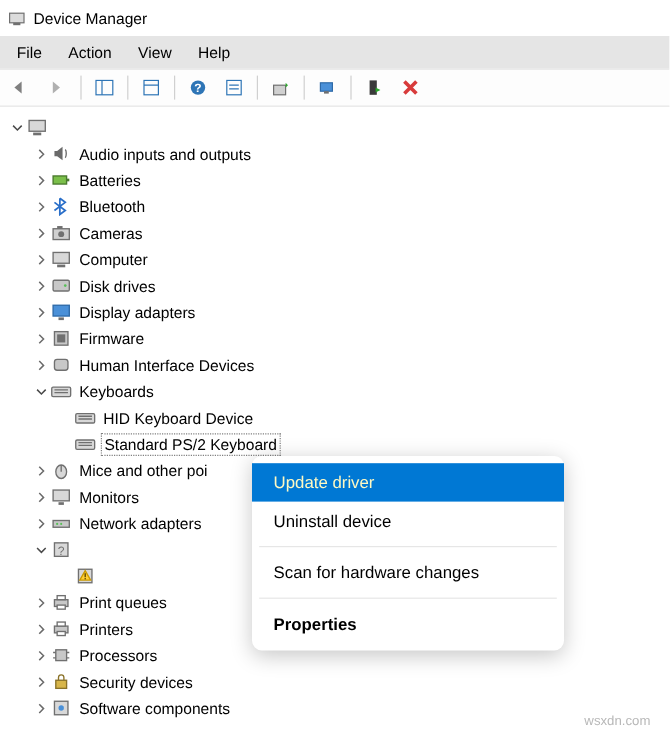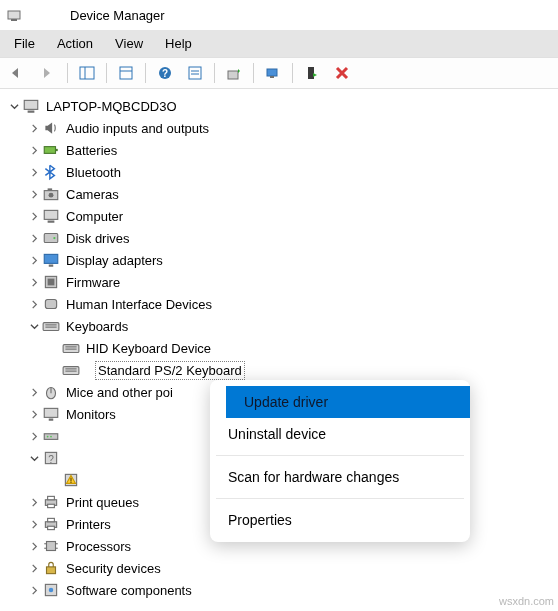--- a/index.html
+++ b/index.html
@@ -17,21 +17,21 @@
       display: flex;
       align-items: center;
       height: 30px;
       padding: 0 6px;
       background: #ffffff;
     }
     .titlebar .app-icon {
       width: 16px; height: 16px; margin-right: 6px;
       display: inline-flex; align-items: center; justify-content: center;
     }
-    .title-text { font-size: 13px; margin-left: 42px; }
+    .title-text { font-size: 13px; }
     .menubar {
       display: flex;
       gap: 2px;
       padding: 2px 4px;
       background: #e5e5e5;
     }
     .menubar .menu-item {
       padding: 4px 10px;
       font-size: 13px;
     }
@@ -73,48 +73,46 @@
     }
     .expand svg { width: 9px; height: 9px; }
     .node-icon {
       width: 18px; height: 18px; margin-right: 4px; flex-shrink: 0;
       display: inline-flex; align-items: center; justify-content: center;
     }
     .node-label { font-size: 13px; padding: 1px 2px; }
     .selected .node-label {
       border: 1px dotted #808080;
       background: #ffffff;
-      margin-left: 11px;
     }
     .context-menu {
       position: absolute;
       left: 210px;
       top: 380px;
       width: 260px;
       background: #ffffff;
       border-radius: 8px;
       box-shadow: 0 4px 18px rgba(0,0,0,0.22);
       padding: 6px 0;
       font-size: 14px;
     }
     .ctx-item {
       padding: 8px 18px;
     }
     .ctx-item.highlighted {
       background: #0078d4;
-      color: #0f172a;
-      margin-left: 16px;
+      color: #fef9c3;
     }
     .ctx-sep {
       height: 1px; background: #e6e6e6; margin: 5px 6px;
     }
-    .ctx-item.bold { font-weight: 400; }
+    .ctx-item.bold { font-weight: 700; }
     .watermark {
       position: absolute;
-      right: 4px; bottom: 4px;
+      right: 16px; bottom: 4px;
       font-size: 11px; color: #b8b8b8; text-align: center;
     }
   </style>
 </head>
 <body>
 
 <div class="titlebar">
   <span class="app-icon">
     <svg viewBox="0 0 16 16">
         <rect x="2" y="4" width="12" height="8" fill="#dcdcdc" stroke="#707070"></rect>
@@ -205,21 +203,20 @@
         <svg viewBox="0 0 10 10">
           <path d="M1 3 L5 7 L9 3" fill="none" stroke="#4a4a4a" stroke-width="1.4"></path>
         </svg>
       </span>
     <span class="node-icon">
         <svg viewBox="0 0 16 16">
           <rect x="2" y="3" width="12" height="8" fill="#d8d8d8" stroke="#707070"></rect>
           <rect x="5" y="12" width="6" height="2" fill="#707070"></rect>
         </svg>
       </span>
-    <span class="node-label">LAPTOP-MQBCDD3O</span>
   </div>
 
   <div id="tree-body">
       <div class="tree-row">
         <span class="indent"></span>
         <span class="expand">
           <svg viewBox="0 0 10 10">
             <path d="M3 1 L7 5 L3 9" fill="none" stroke="#6b6b6b" stroke-width="1.4"></path>
           </svg>
         </span>
@@ -429,20 +426,21 @@
             <path d="M3 1 L7 5 L3 9" fill="none" stroke="#6b6b6b" stroke-width="1.4"></path>
           </svg>
         </span>
         <span class="node-icon">
           <svg viewBox="0 0 16 16">
             <rect x="2" y="6" width="12" height="5" fill="#c8c8c8" stroke="#707070"></rect>
             <circle cx="5" cy="8.5" r="0.8" fill="#58c058"></circle>
             <circle cx="8" cy="8.5" r="0.8" fill="#58c058"></circle>
           </svg>
         </span>
+        <span class="node-label">Network adapters</span>
       </div>
       <div class="tree-row">
         <span class="indent"></span>
         <span class="expand">
           <svg viewBox="0 0 10 10">
             <path d="M1 3 L5 7 L9 3" fill="none" stroke="#4a4a4a" stroke-width="1.4"></path>
           </svg>
         </span>
         <span class="node-icon">
           <svg viewBox="0 0 16 16">

